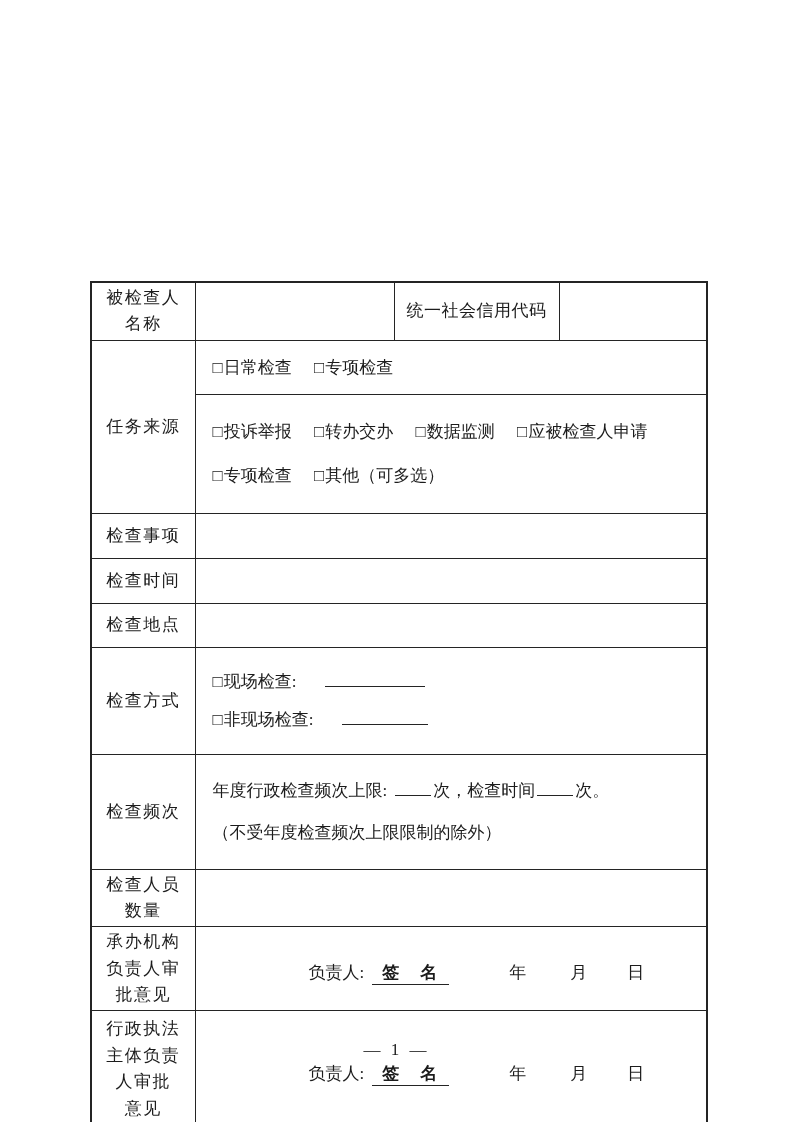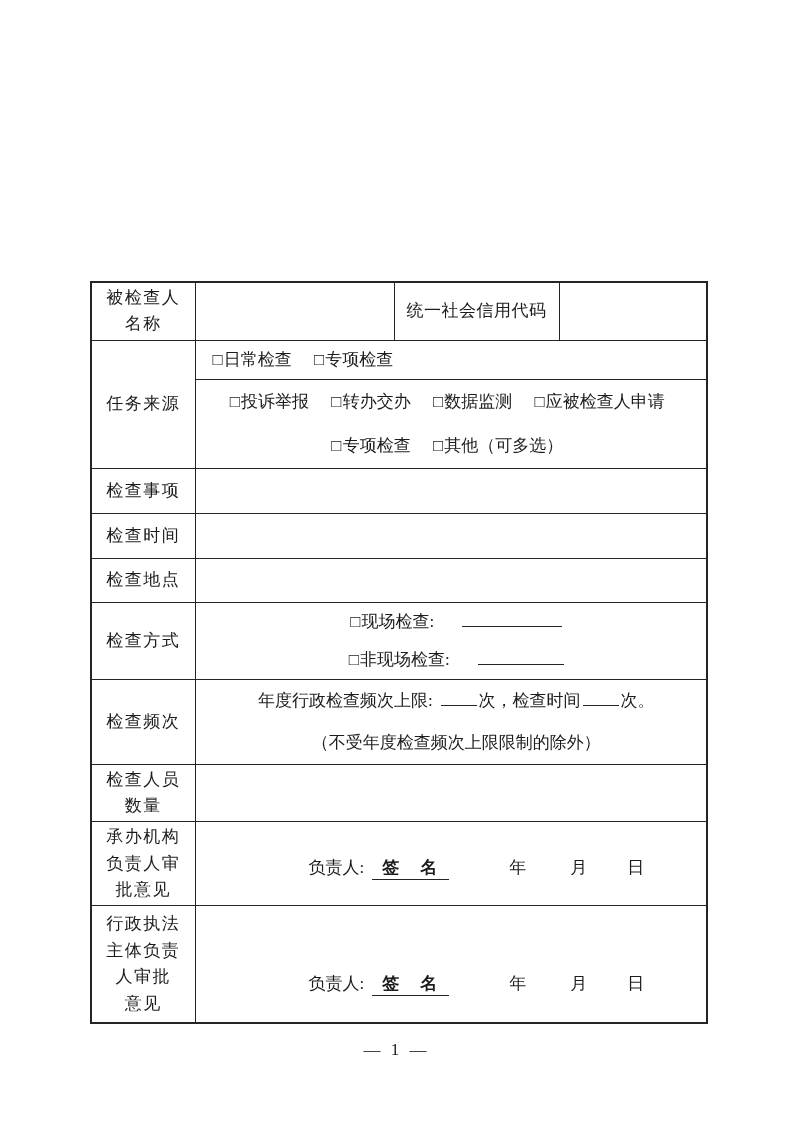--- a/index.html
+++ b/index.html
@@ -31,32 +31,32 @@
     text-align: center; font-size: 18px; letter-spacing: 3px;
   }
 
   table.form {
     position: absolute; top: 281px; left: 90px;
     width: 616px; border-collapse: collapse; table-layout: fixed;
     border: 2px solid #242424;
   }
   td {
     border: 1.5px solid #242424;
-    font-size: 17px; padding: 0;
+    font-size: 17px; padding: 15px;
     vertical-align: middle;
   }
   td.label {
     text-align: center; letter-spacing: 1.5px;
     line-height: 1.55; padding: 2px 4px;
   }
   td.content { padding-left: 17px; padding-right: 6px; }
 
   .opt { white-space: nowrap; margin-right: 18px; }
   .opt .cb { margin-right: 1px; }
-  .line { white-space: nowrap; text-align: center; }
+  .line { white-space: nowrap; }
   .vlines-2 .line { line-height: 44px; }
   .vlines-m .line { line-height: 38px; }
   .vlines-f .line { line-height: 42px; }
 
   .blank.w100 { width: 100px; margin-left: 10px; }
   .blank.w86  { width: 86px;  margin-left: 10px; }
   .blank.w36  { width: 36px;  margin: 0 2px; }
 
   .sign-line { padding-left: 96px; white-space: nowrap; }
   .sign-underline {

